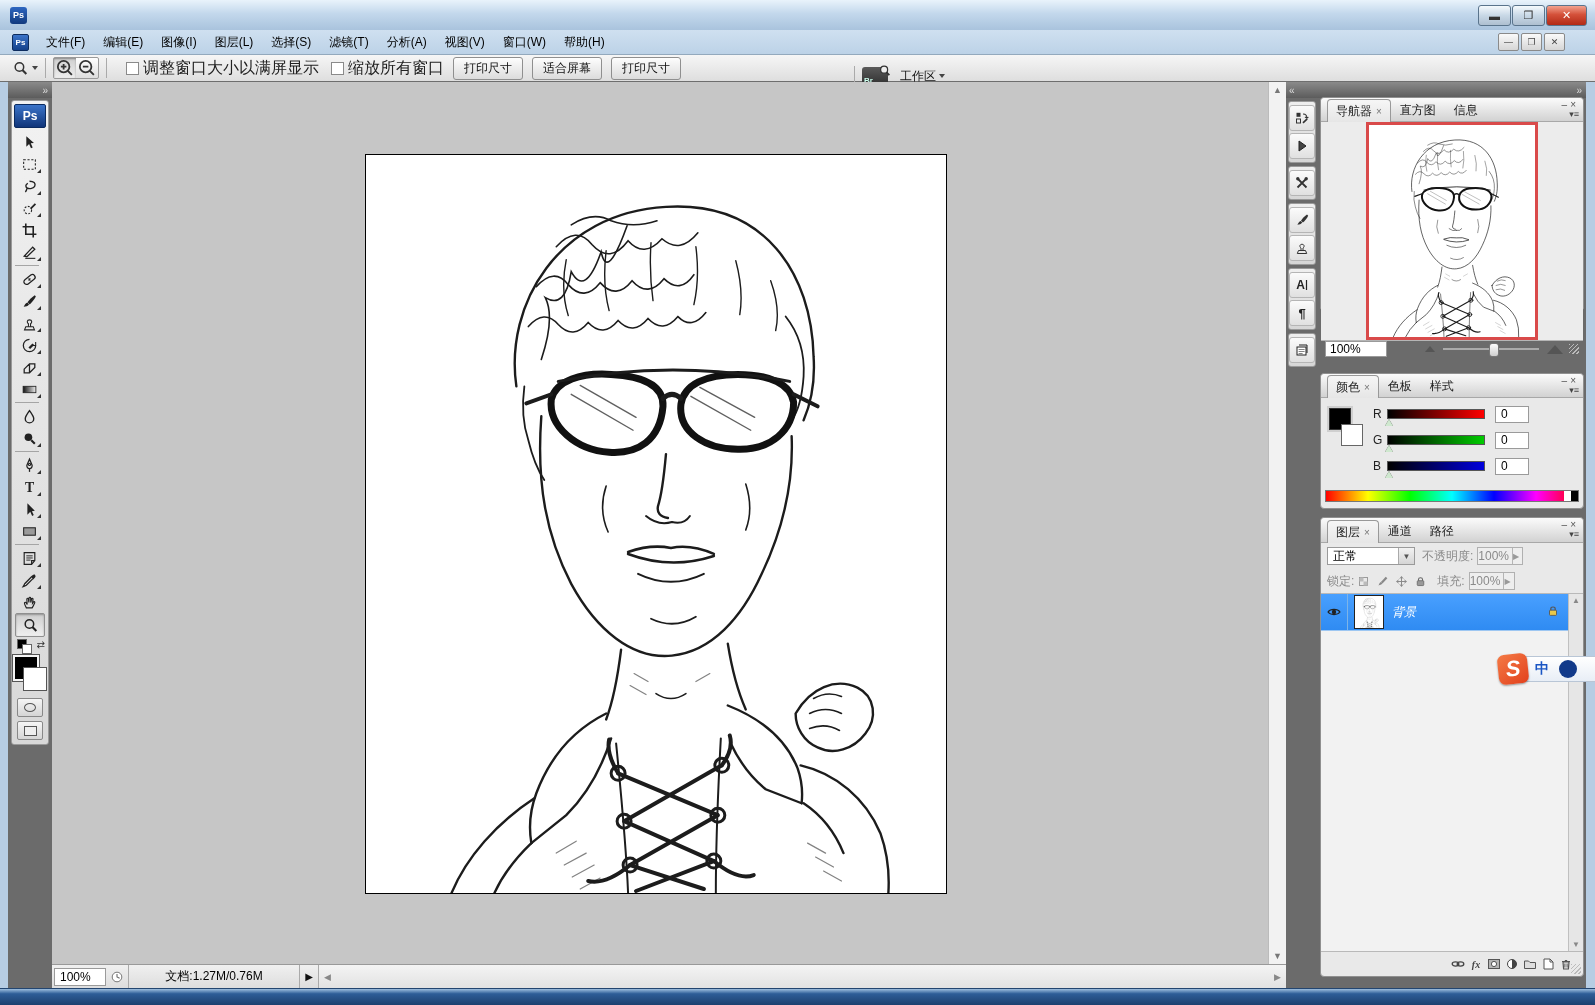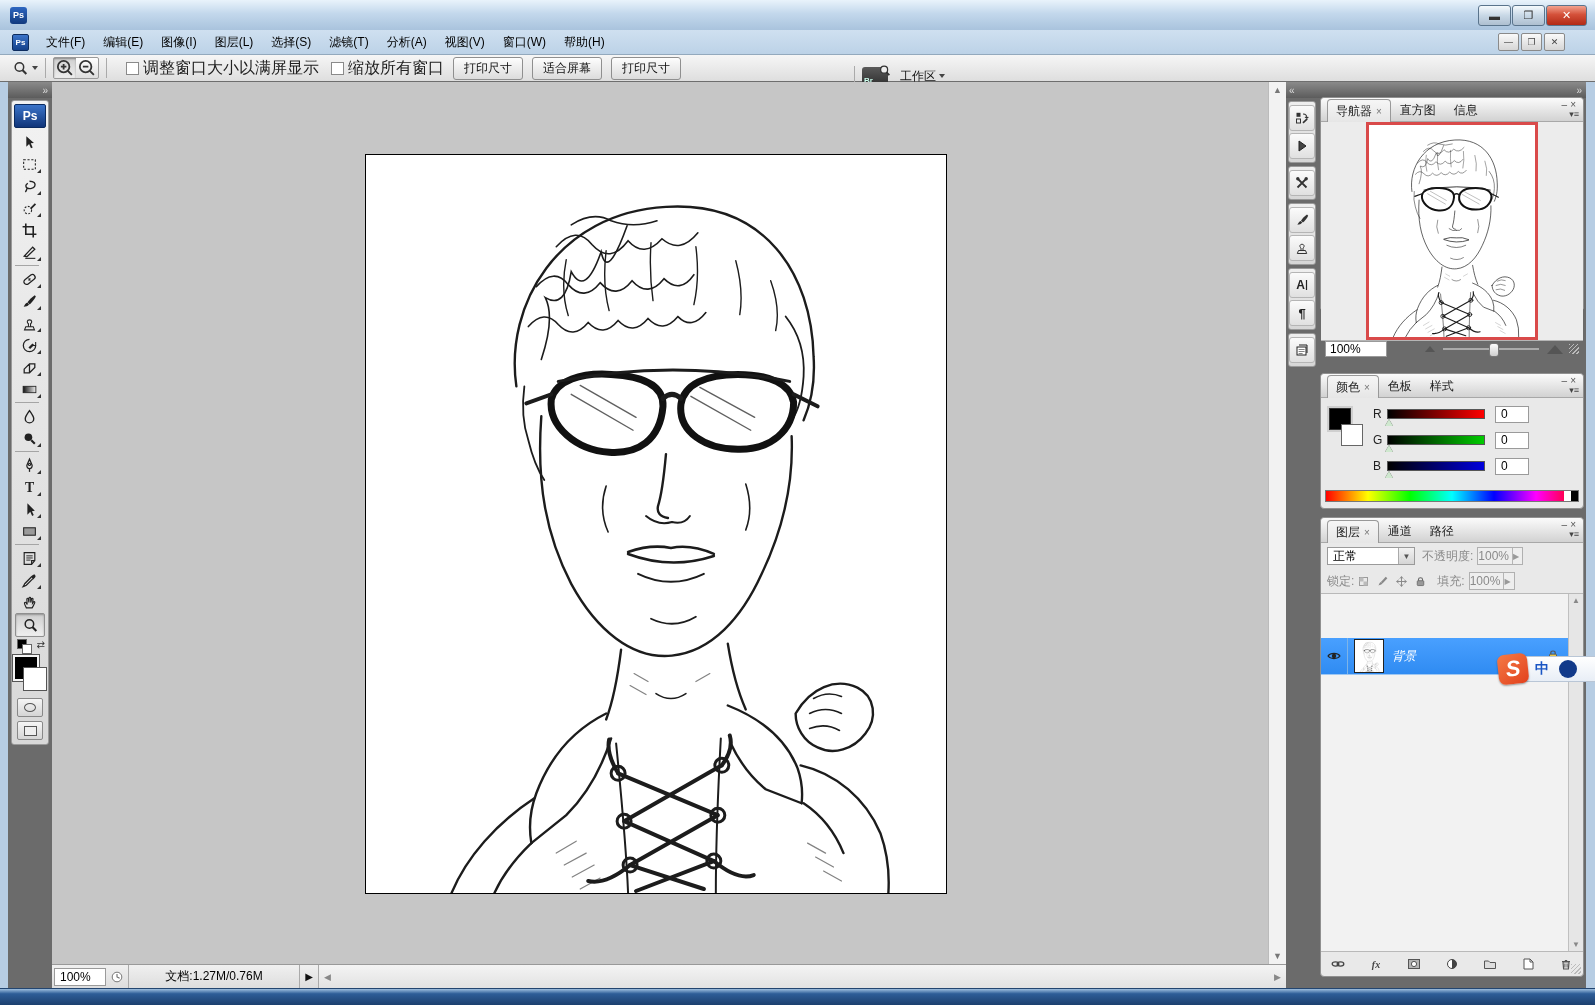--- a/index.html
+++ b/index.html
@@ -156,29 +156,29 @@
   .spin span{flex:1;text-align:right;padding-right:3px;}
   .spin .sp{width:12px;height:100%;border-left:1px solid #b5b5b5;display:flex;align-items:center;justify-content:center;font-size:8px;color:#999;}
   .lrow2{height:24px;display:flex;align-items:center;padding:0 6px;border-bottom:1px solid #b9b9b9;}
   .lockico{width:15px;height:14px;margin:0 2px;display:flex;align-items:center;justify-content:center;}
   .lockico svg{width:13px;height:13px;}
   .llist{flex:1;background:#f2f2f2;margin:0;border-bottom:1px solid #b9b9b9;position:relative;display:flex;}
   .llist-main{flex:1;}
   .lscroll{width:14px;background:#e6e6e6;border-left:1px solid #c0c0c0;position:relative;}
   .lscroll .up{position:absolute;top:2px;left:0;right:0;text-align:center;font-size:8px;color:#888;}
   .lscroll .dn{position:absolute;bottom:2px;left:0;right:0;text-align:center;font-size:8px;color:#888;}
-  .layerrow{height:36px;background:linear-gradient(#49a0ff,#2f8bf2);display:flex;align-items:center;border-bottom:1px solid #9ec7f2;margin-top:44px;}
+  .layerrow{height:36px;background:linear-gradient(#49a0ff,#2f8bf2);display:flex;align-items:center;border-bottom:1px solid #9ec7f2;}
   .eyebox{width:26px;height:100%;border-right:1px solid #7db4e8;display:flex;align-items:center;justify-content:center;}
   .eyebox svg{width:16px;height:16px;}
   .lthumb{width:28px;height:32px;background:#fff;border:1px solid #222;margin:0 8px 0 6px;overflow:hidden;}
   .lthumb svg{width:100%;height:100%;}
   .lname{flex:1;color:#fff;font-style:italic;font-size:12px;}
   .llock{margin-right:8px;}
   .llock svg{width:14px;height:14px;}
-  .lbar{height:24px;display:flex;align-items:center;justify-content:space-between;padding:0 8px;position:relative;}
+  .lbar{height:24px;display:flex;align-items:center;justify-content:flex-end;padding:0 8px;position:relative;}
   .lbar .lb{width:18px;height:18px;display:flex;align-items:center;justify-content:center;}
   .lbar .lb svg{width:16px;height:16px;}
   .lbar .grip{position:absolute;right:2px;bottom:2px;}
   
   .ime{left:1498px;top:652px;width:97px;height:34px;display:flex;align-items:center;}
   .ime-s{width:30px;height:30px;background:linear-gradient(145deg,#f47a45,#e2411d);border-radius:7px;
     transform:rotate(-6deg);color:#fff;font-size:22px;font-weight:bold;font-style:italic;
     display:flex;align-items:center;justify-content:center;box-shadow:0 1px 2px rgba(0,0,0,.4);z-index:2;}
   .ime-pill{height:24px;flex:1;background:linear-gradient(#fff,#e8eef6);border:1px solid #b9c6d6;border-right:none;
     border-radius:4px 0 0 4px;margin-left:-6px;display:flex;align-items:center;padding-left:12px;overflow:hidden;}

